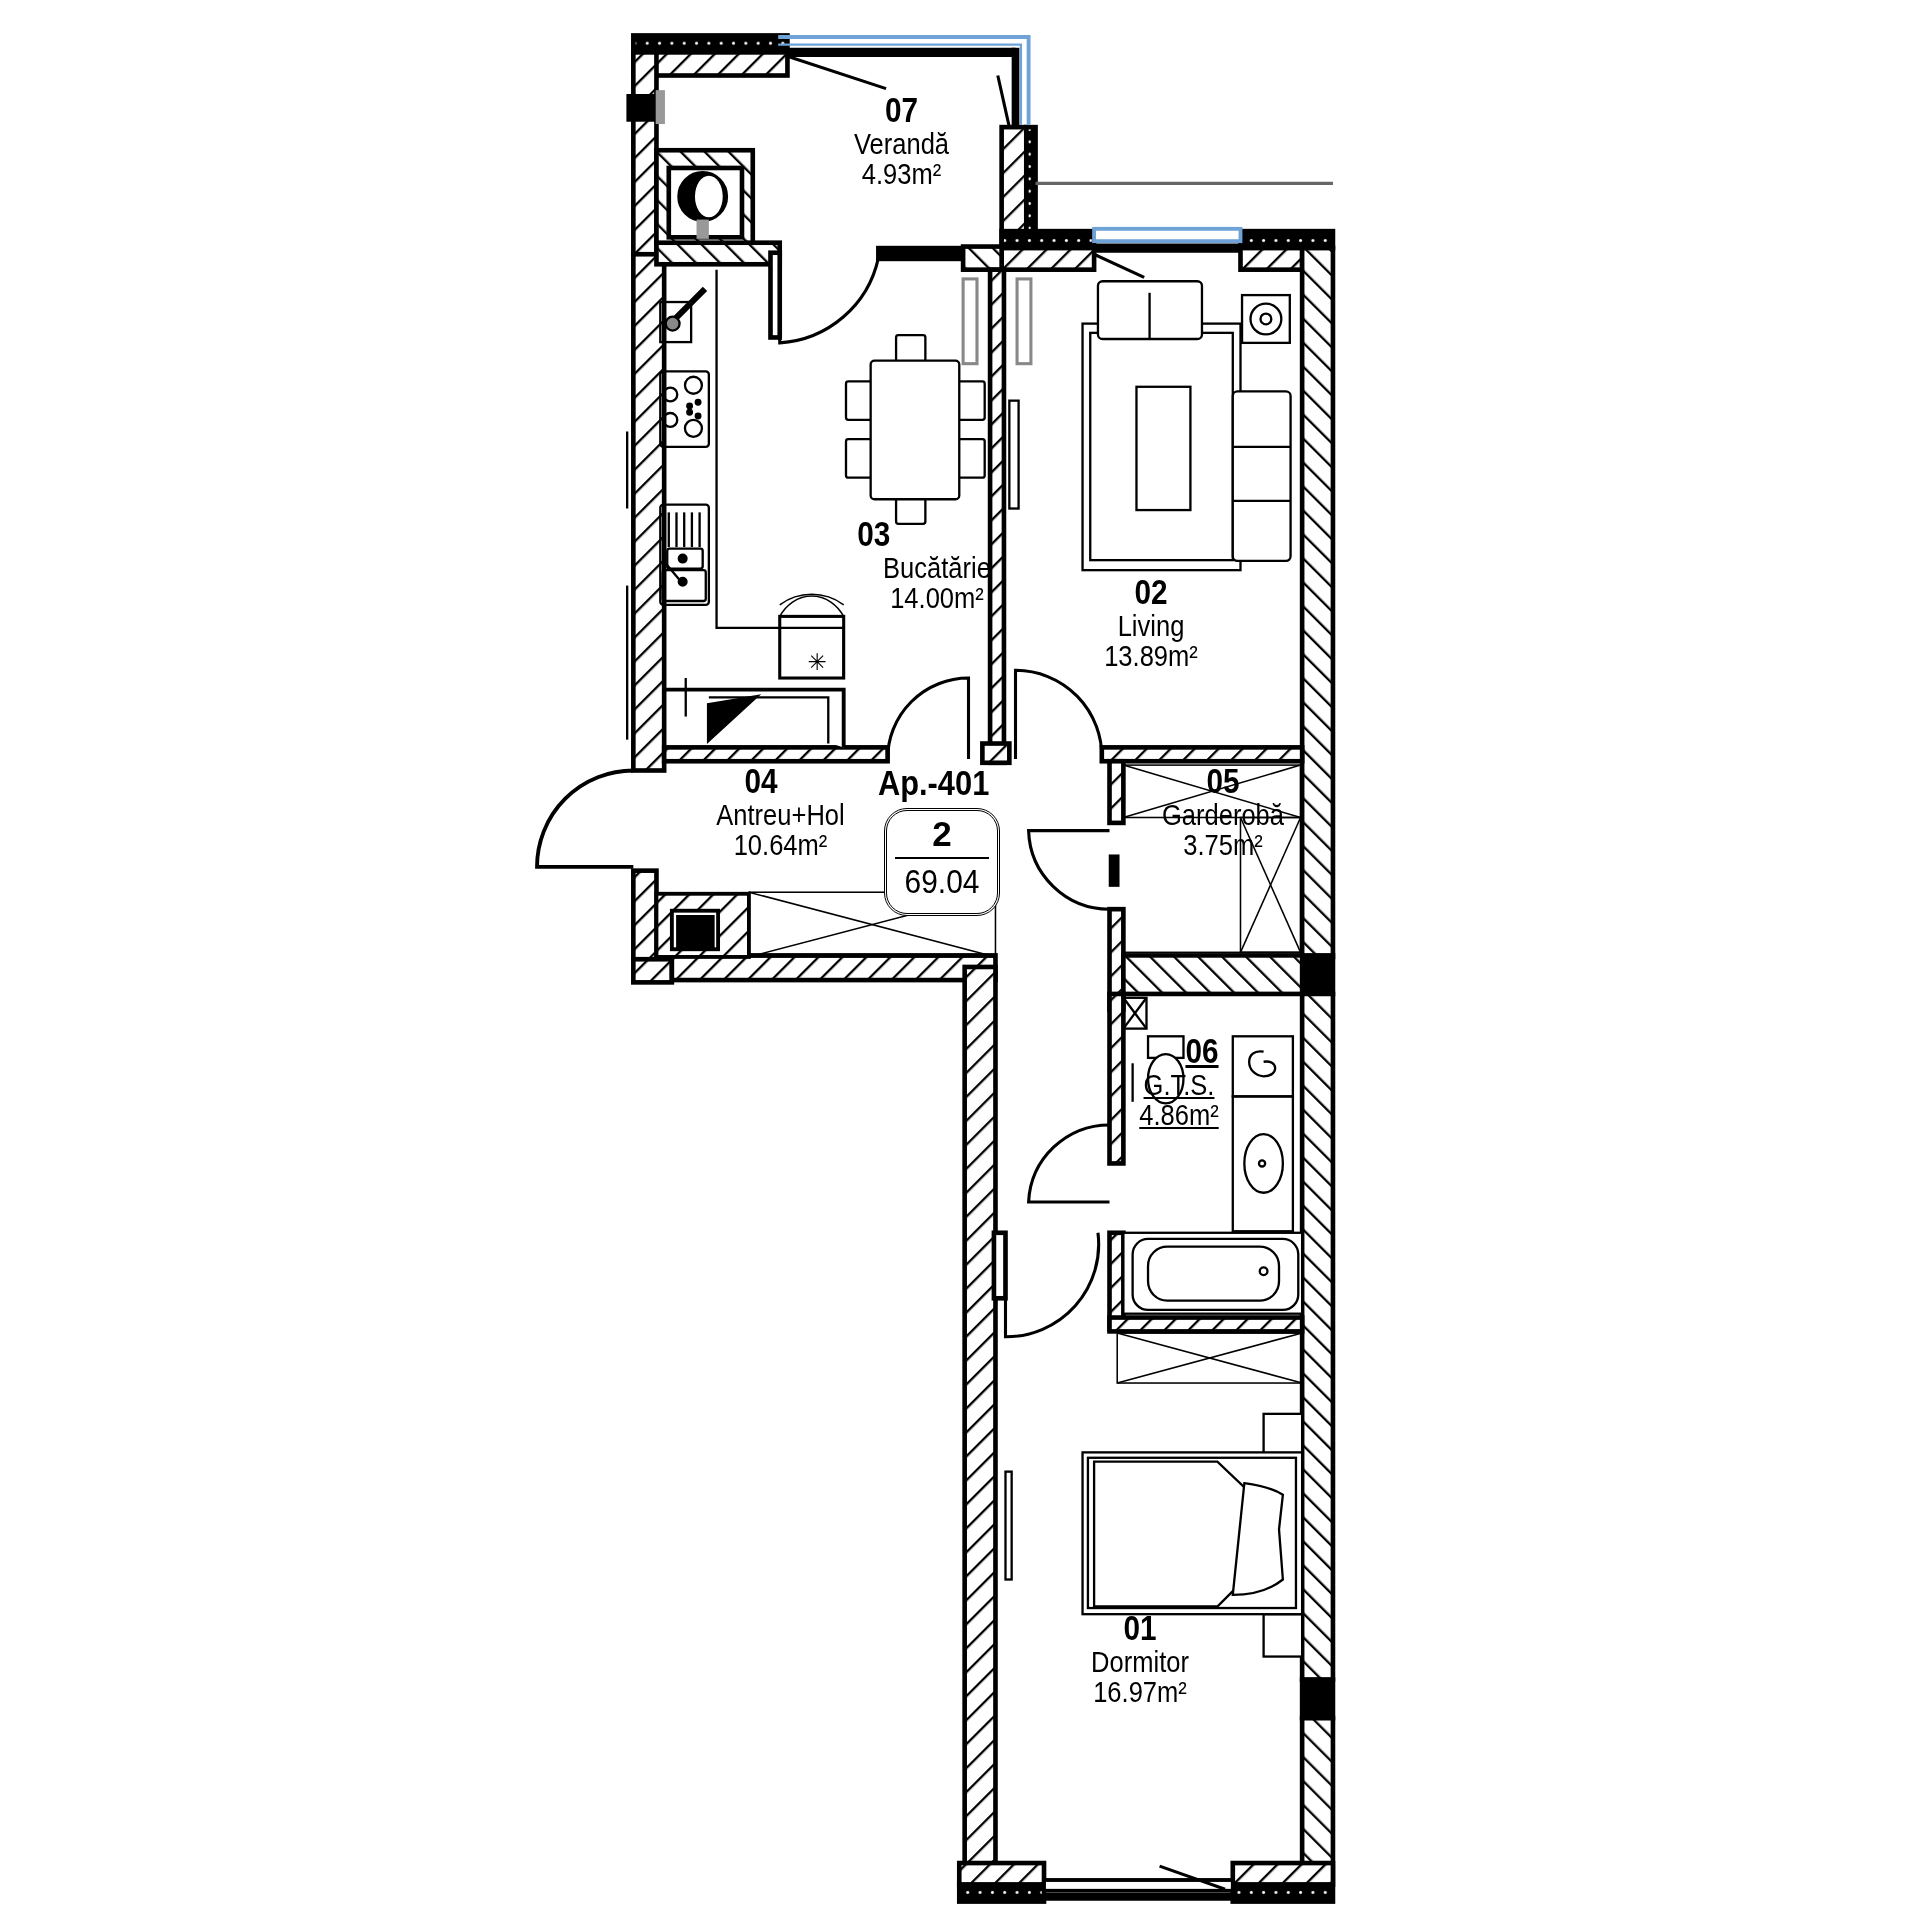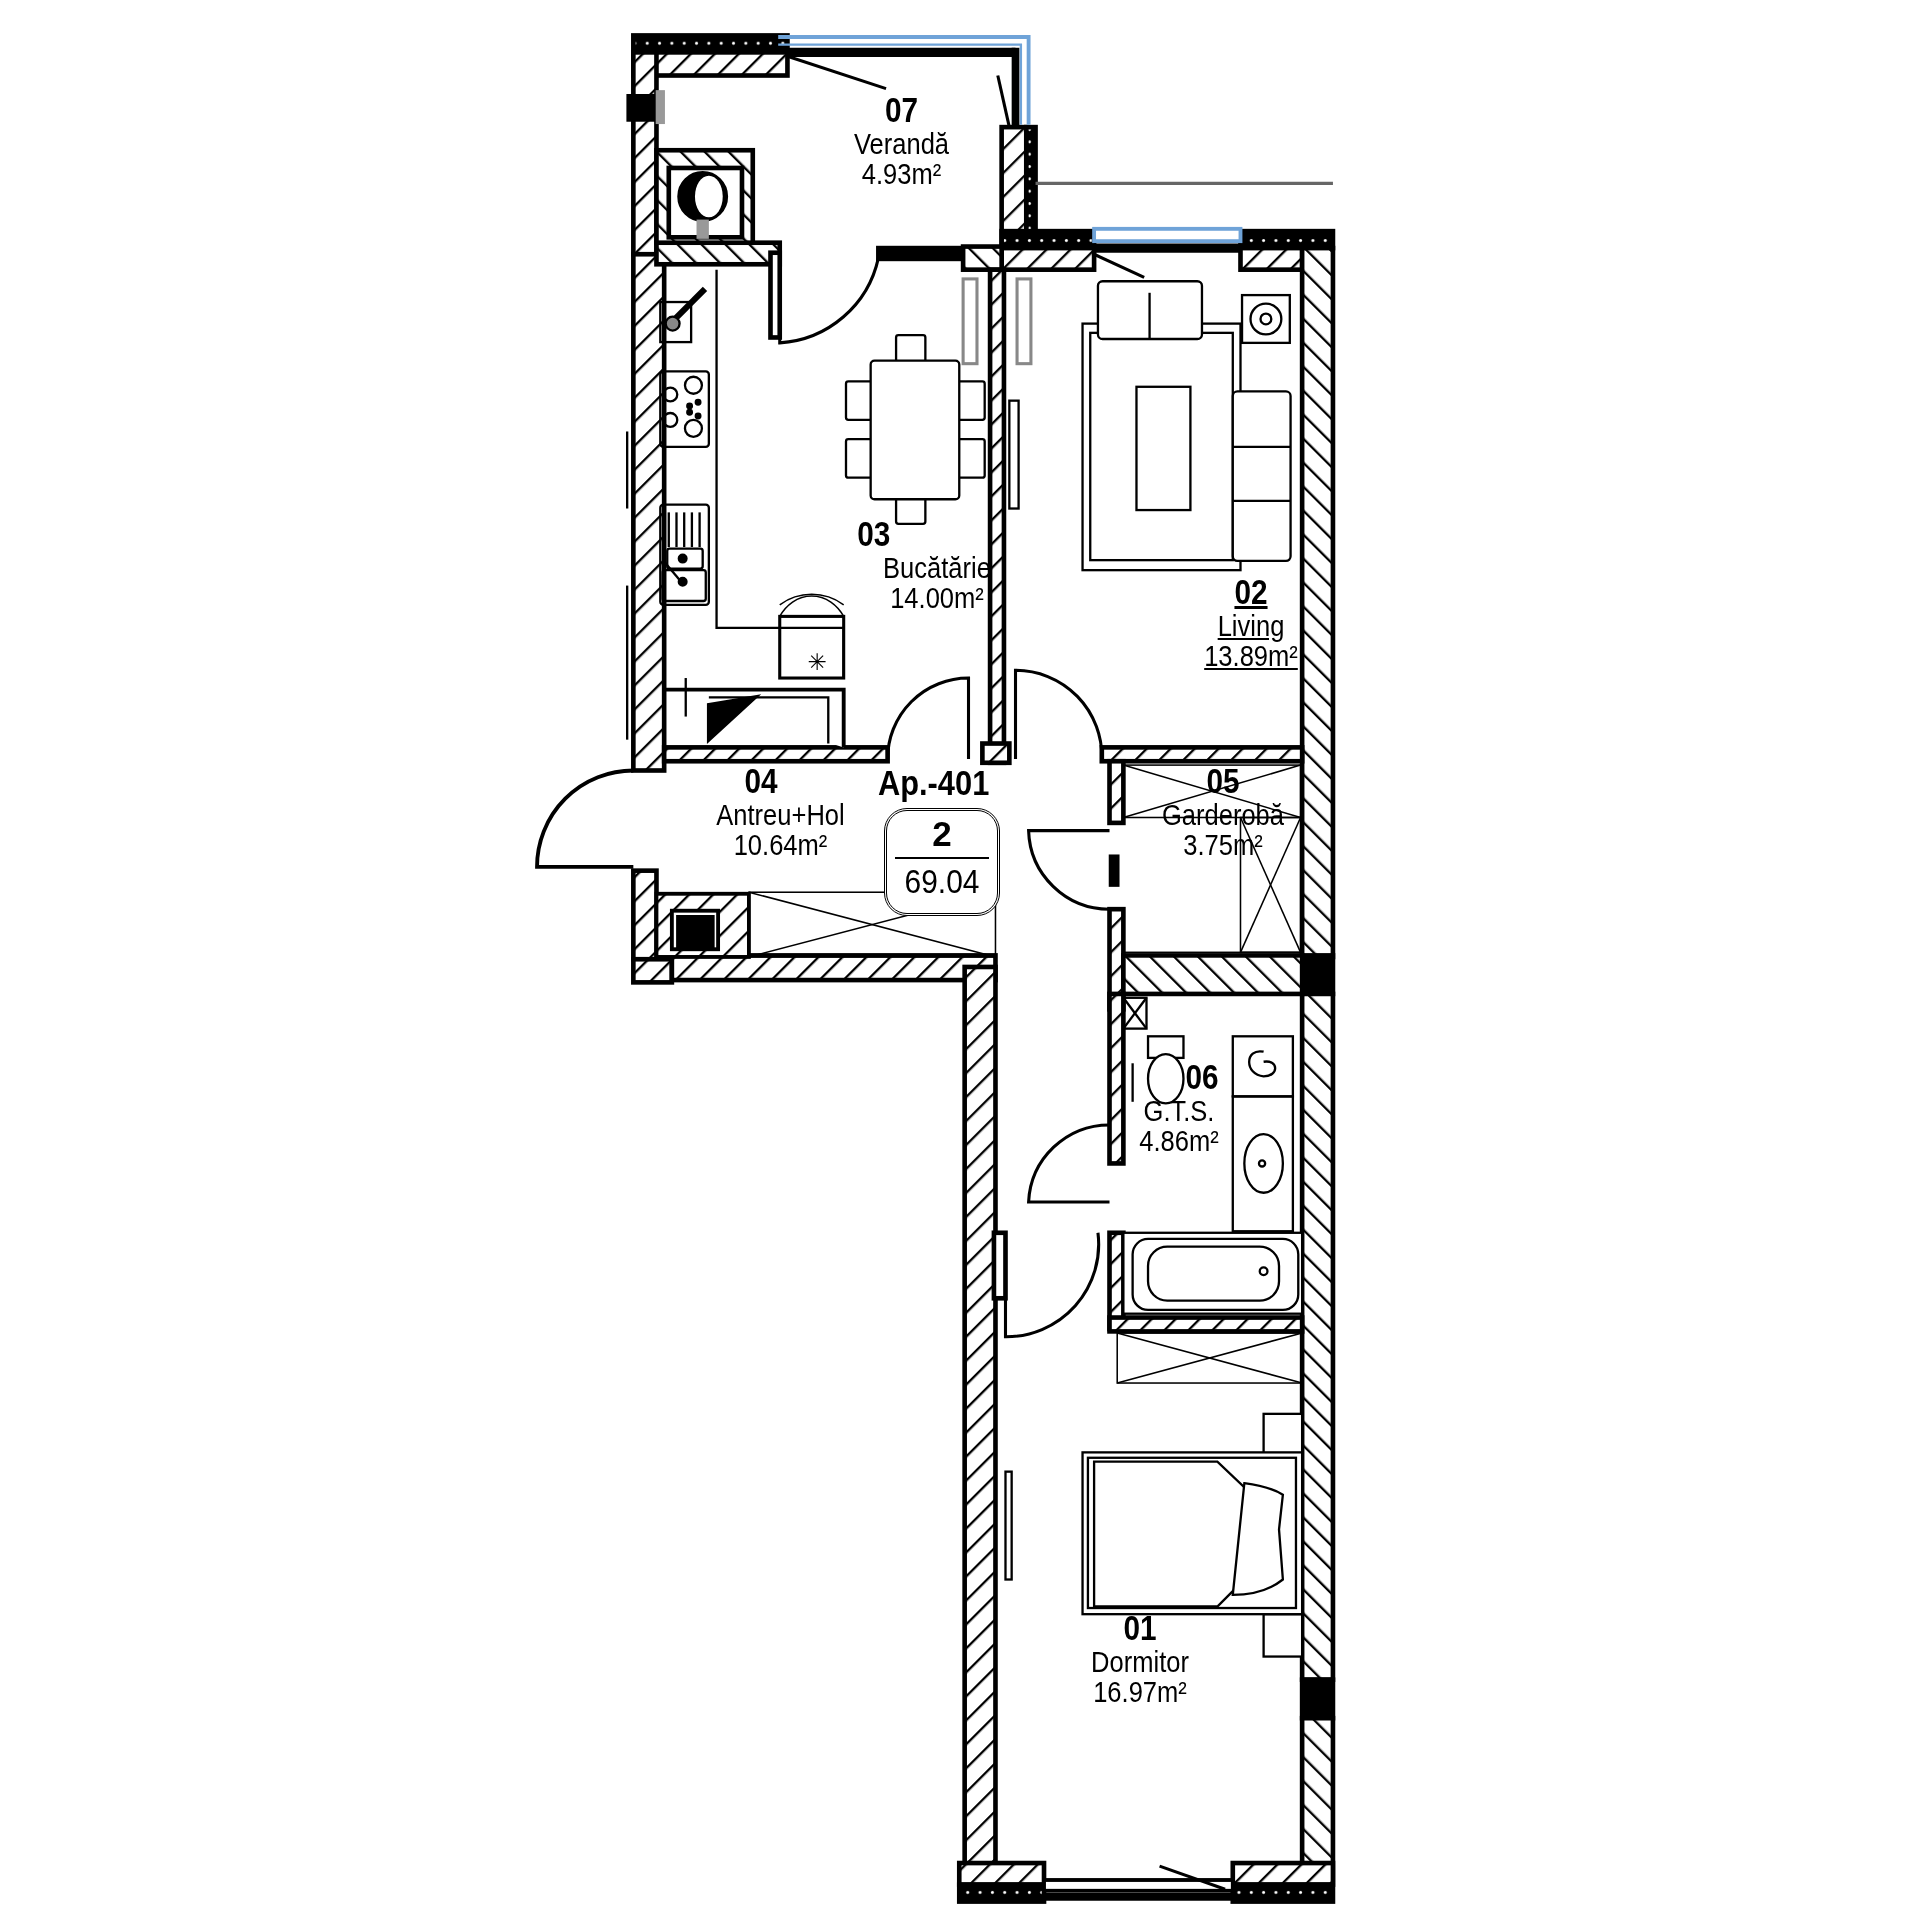--- a/index.html
+++ b/index.html
@@ -298,39 +298,39 @@
   <span class="room-name">Verandă</span>
   <span class="room-area">4.93m²</span>
 </div>
 
 <div class="room-label" style="left:840px; top:516px; width:170px;margin-left:12px;">
   <span class="room-num" style="text-align:left; margin-left:-7.7px;">03</span>
   <span class="room-name">Bucătărie</span>
   <span class="room-area">14.00m²</span>
 </div>
 
-<div class="room-label" style="left:1166px; top:574px; width:170px;text-decoration:underline;">
+<div class="room-label" style="left:1066px; top:574px; width:170px;">
   <span class="room-num">02</span>
   <span class="room-name">Living</span>
   <span class="room-area">13.89m²</span>
 </div>
 
 <div class="room-label" style="left:688px; top:763px; width:185px;">
   <span class="room-num" style="margin-left:-39px;">04</span>
   <span class="room-name">Antreu+Hol</span>
   <span class="room-area">10.64m²</span>
 </div>
 
 <div class="room-label" style="left:1138px; top:763px; width:170px;">
   <span class="room-num">05</span>
   <span class="room-name">Garderobă</span>
   <span class="room-area">3.75m²</span>
 </div>
 
-<div class="room-label" style="left:1121px; top:1059px; width:116px;">
+<div class="room-label" style="left:1121px; top:1033px; width:116px;text-decoration:underline;">
   <span class="room-num" style="margin-left:46px;">06</span>
   <span class="room-name">G.T.S.</span>
   <span class="room-area">4.86m²</span>
 </div>
 
 <div class="room-label" style="left:1063px; top:1610px; width:154px;">
   <span class="room-num">01</span>
   <span class="room-name">Dormitor</span>
   <span class="room-area">16.97m²</span>
 </div>

